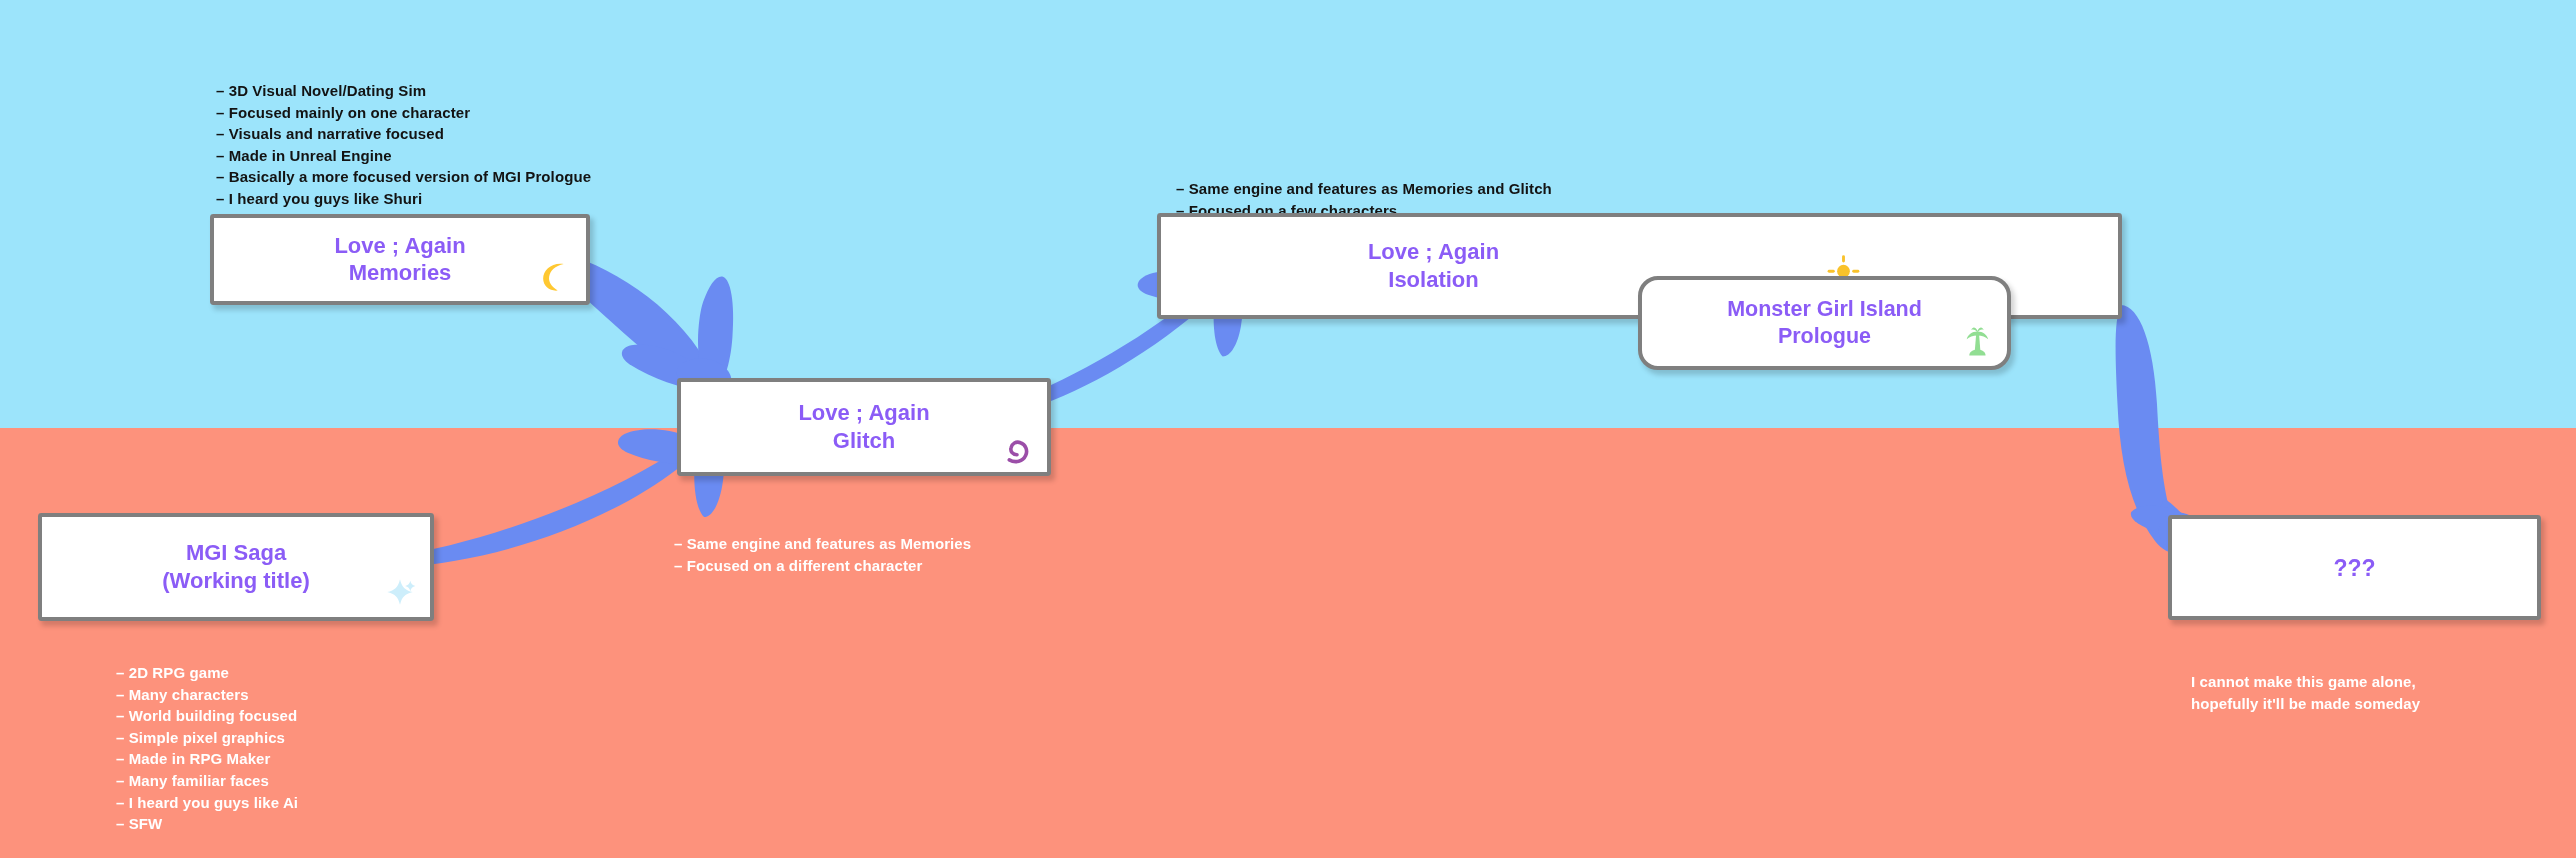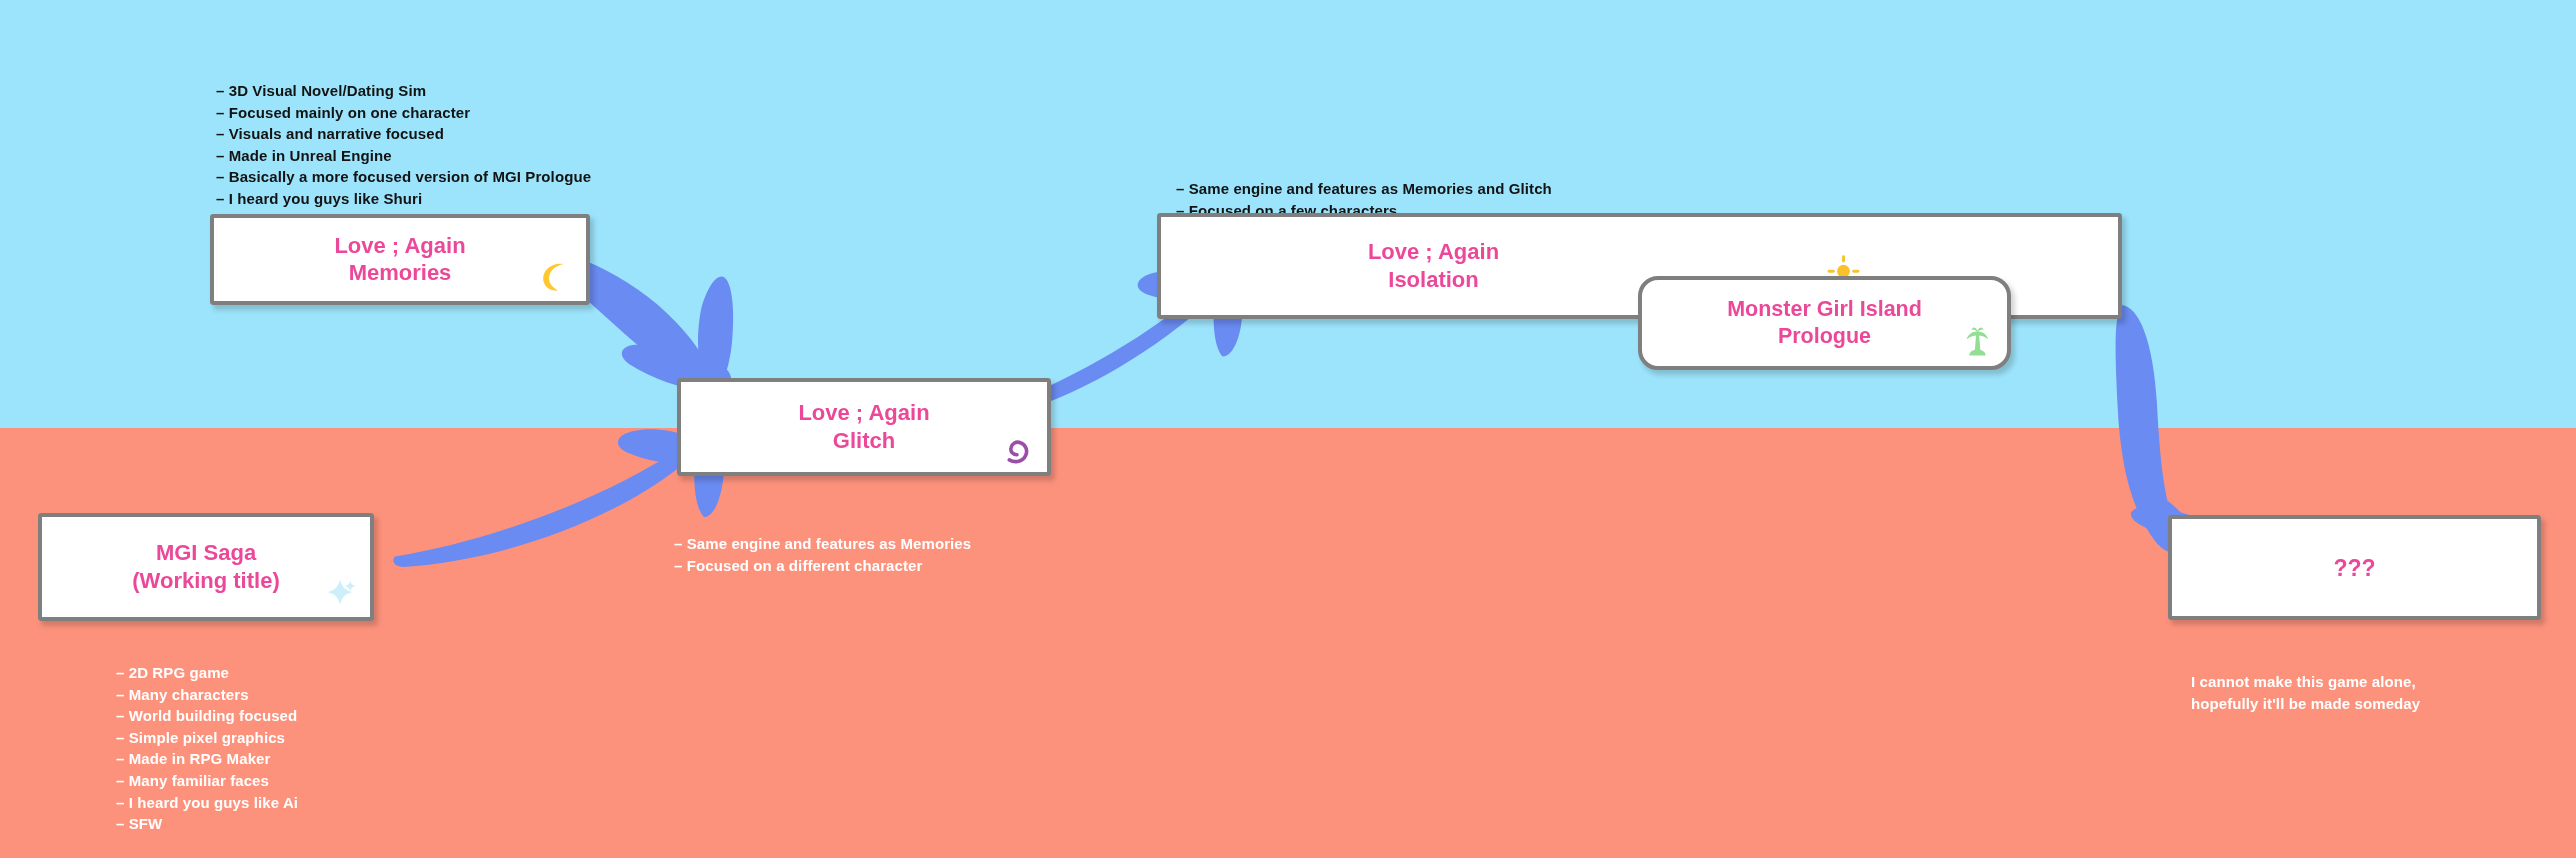--- a/index.html
+++ b/index.html
@@ -34,21 +34,21 @@
     border-radius:3.4px;
     box-sizing:border-box;
     box-shadow:3.4px 4.3px 5.2px rgba(0,0,0,0.17);
   }
   .node .title{
     position:absolute;
     left:0;right:0;
     top:50%;
     transform:translateY(-50%);
     text-align:center;
-    color:#ec4899;
+    color:#8b5cf6;
     font-weight:bold;
     line-height:1.26;
     white-space:pre-line;
   }
   .node .badge{
     position:absolute;
     right:12px;
     bottom:6.9px;
     width:36px;height:36px;
     display:block;
@@ -273,21 +273,21 @@
         <path d="M20 13 h3.4 l1.6 20 h-6.6 Z"></path>
         <path d="M21.6 10 C 15 10, 10 14, 9 19 C 12 16, 16 14.5, 21.6 14.5
                  C 27 14.5, 31 16, 34 19 C 33 14, 28 10, 21.6 10 Z"></path>
                 <path d="M21.6 9 C 19 4, 16 4, 14 8 C 17 7, 19.5 8, 21.6 11 Z"></path>
         <path d="M21.6 9 C 24 4, 27 4, 29 8 C 26 7, 23.5 8, 21.6 11 Z"></path>
         <path d="M21.6 31 C 16 31, 12 34, 12 38 h19 C 31 34, 27 31, 21.6 31 Z"></path>
       </g>
     </svg>
   </div>
 
-  <div class="node" style="left:38px;top:513px;width:336px;height:108px;">
+  <div class="node" style="left:38px;top:513px;width:396px;height:108px;">
     <div class="title" style="font-size:22px;">MGI Saga
 (Working title)</div>
     <svg class="badge" viewBox="0 0 42 42">
       <g fill="#cdeefb">
         <path d="M21 6 C 23 15, 27 19, 36 21 C 27 23, 23 27, 21 36
                  C 19 27, 15 23, 6 21 C 15 19, 19 15, 21 6 Z"></path>
         <path d="M33 8 C 33.8 11.5, 35.5 13.2, 39 14 C 35.5 14.8, 33.8 16.5, 33 20
                  C 32.2 16.5, 30.5 14.8, 27 14 C 30.5 13.2, 32.2 11.5, 33 8 Z"></path>
       </g>
     </svg>

